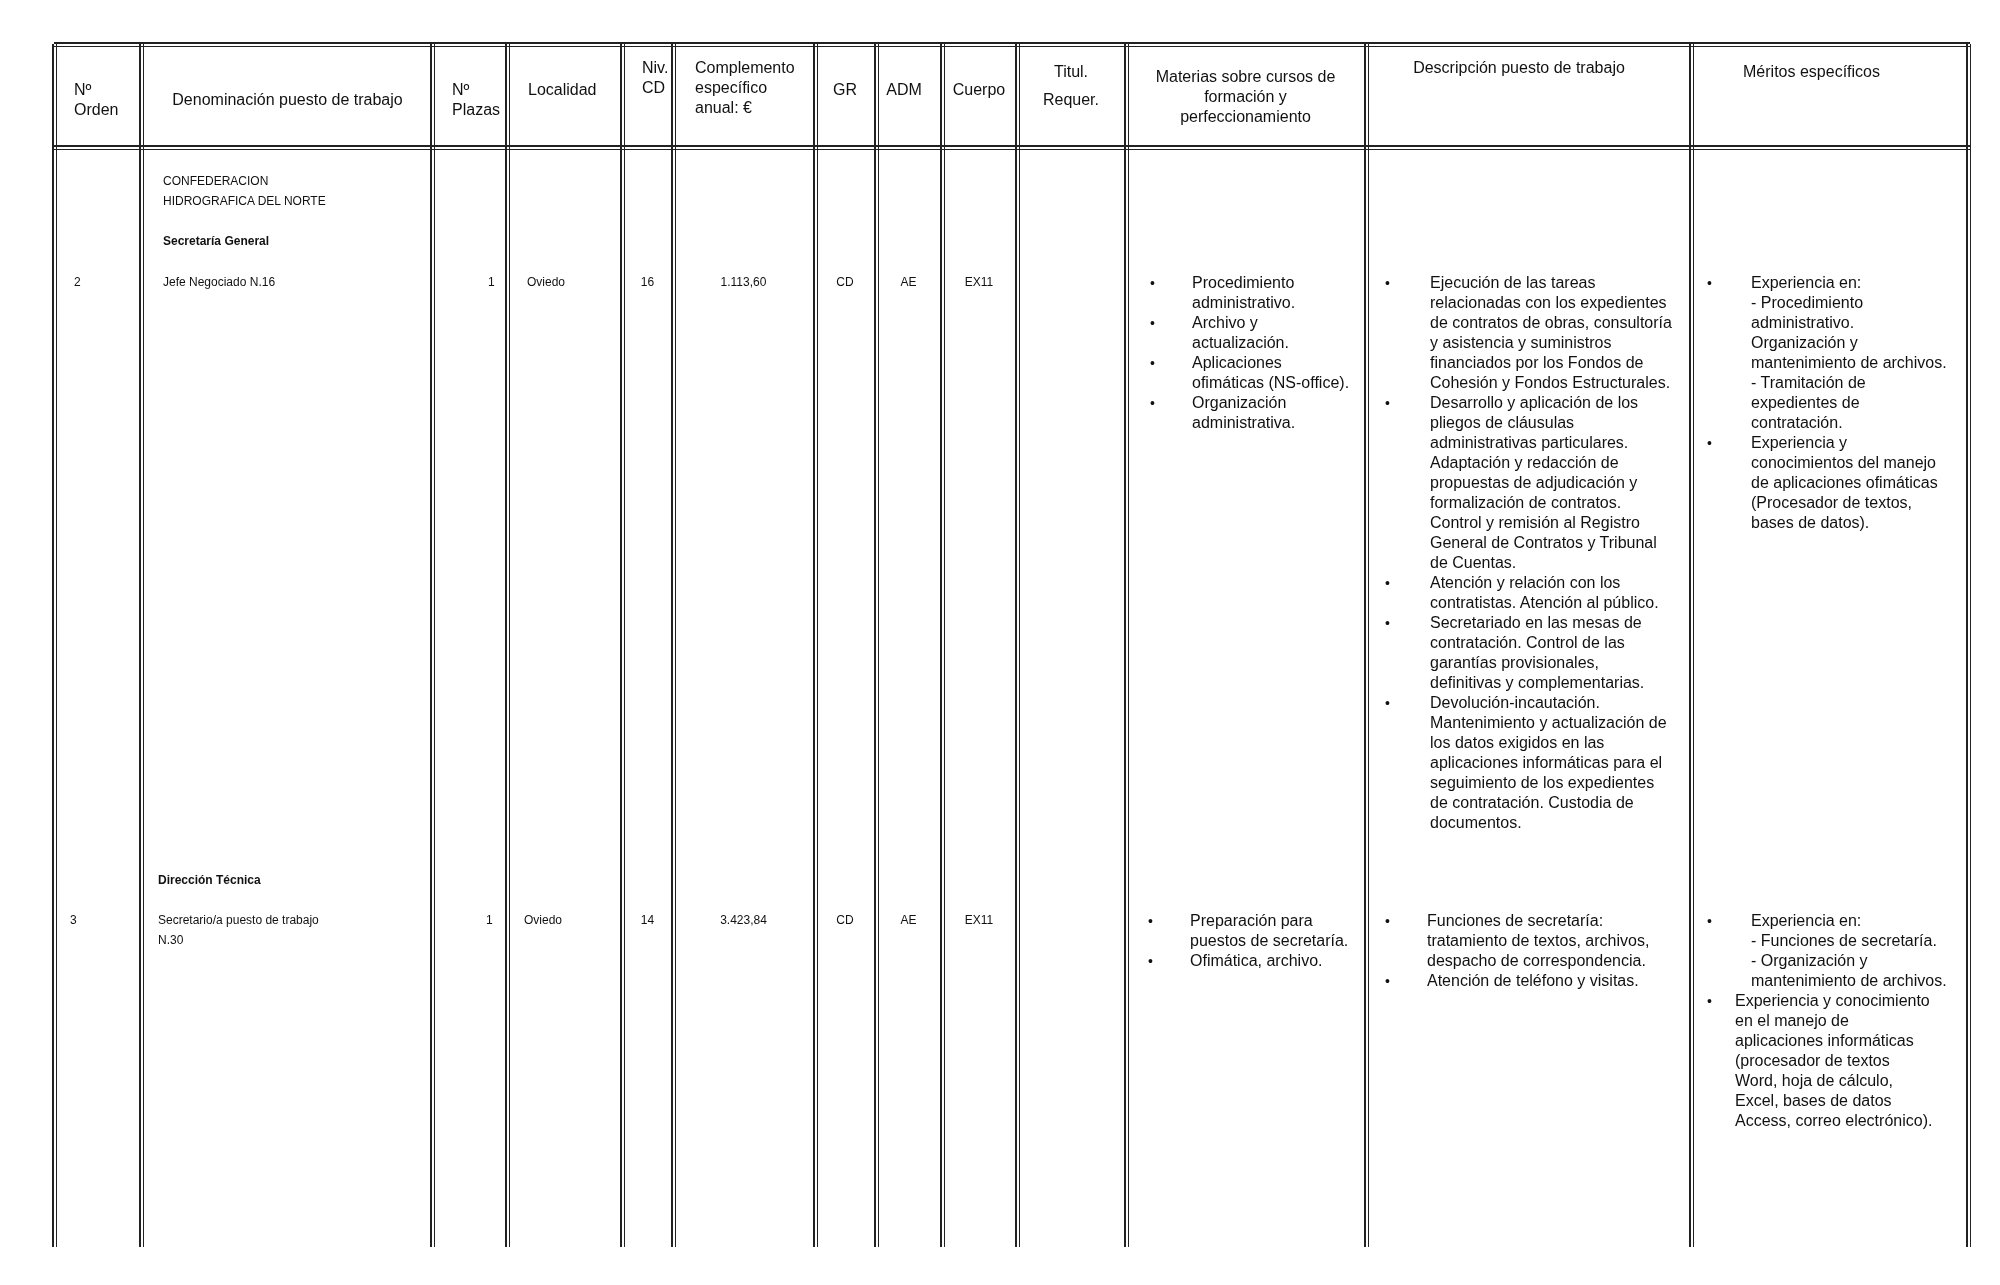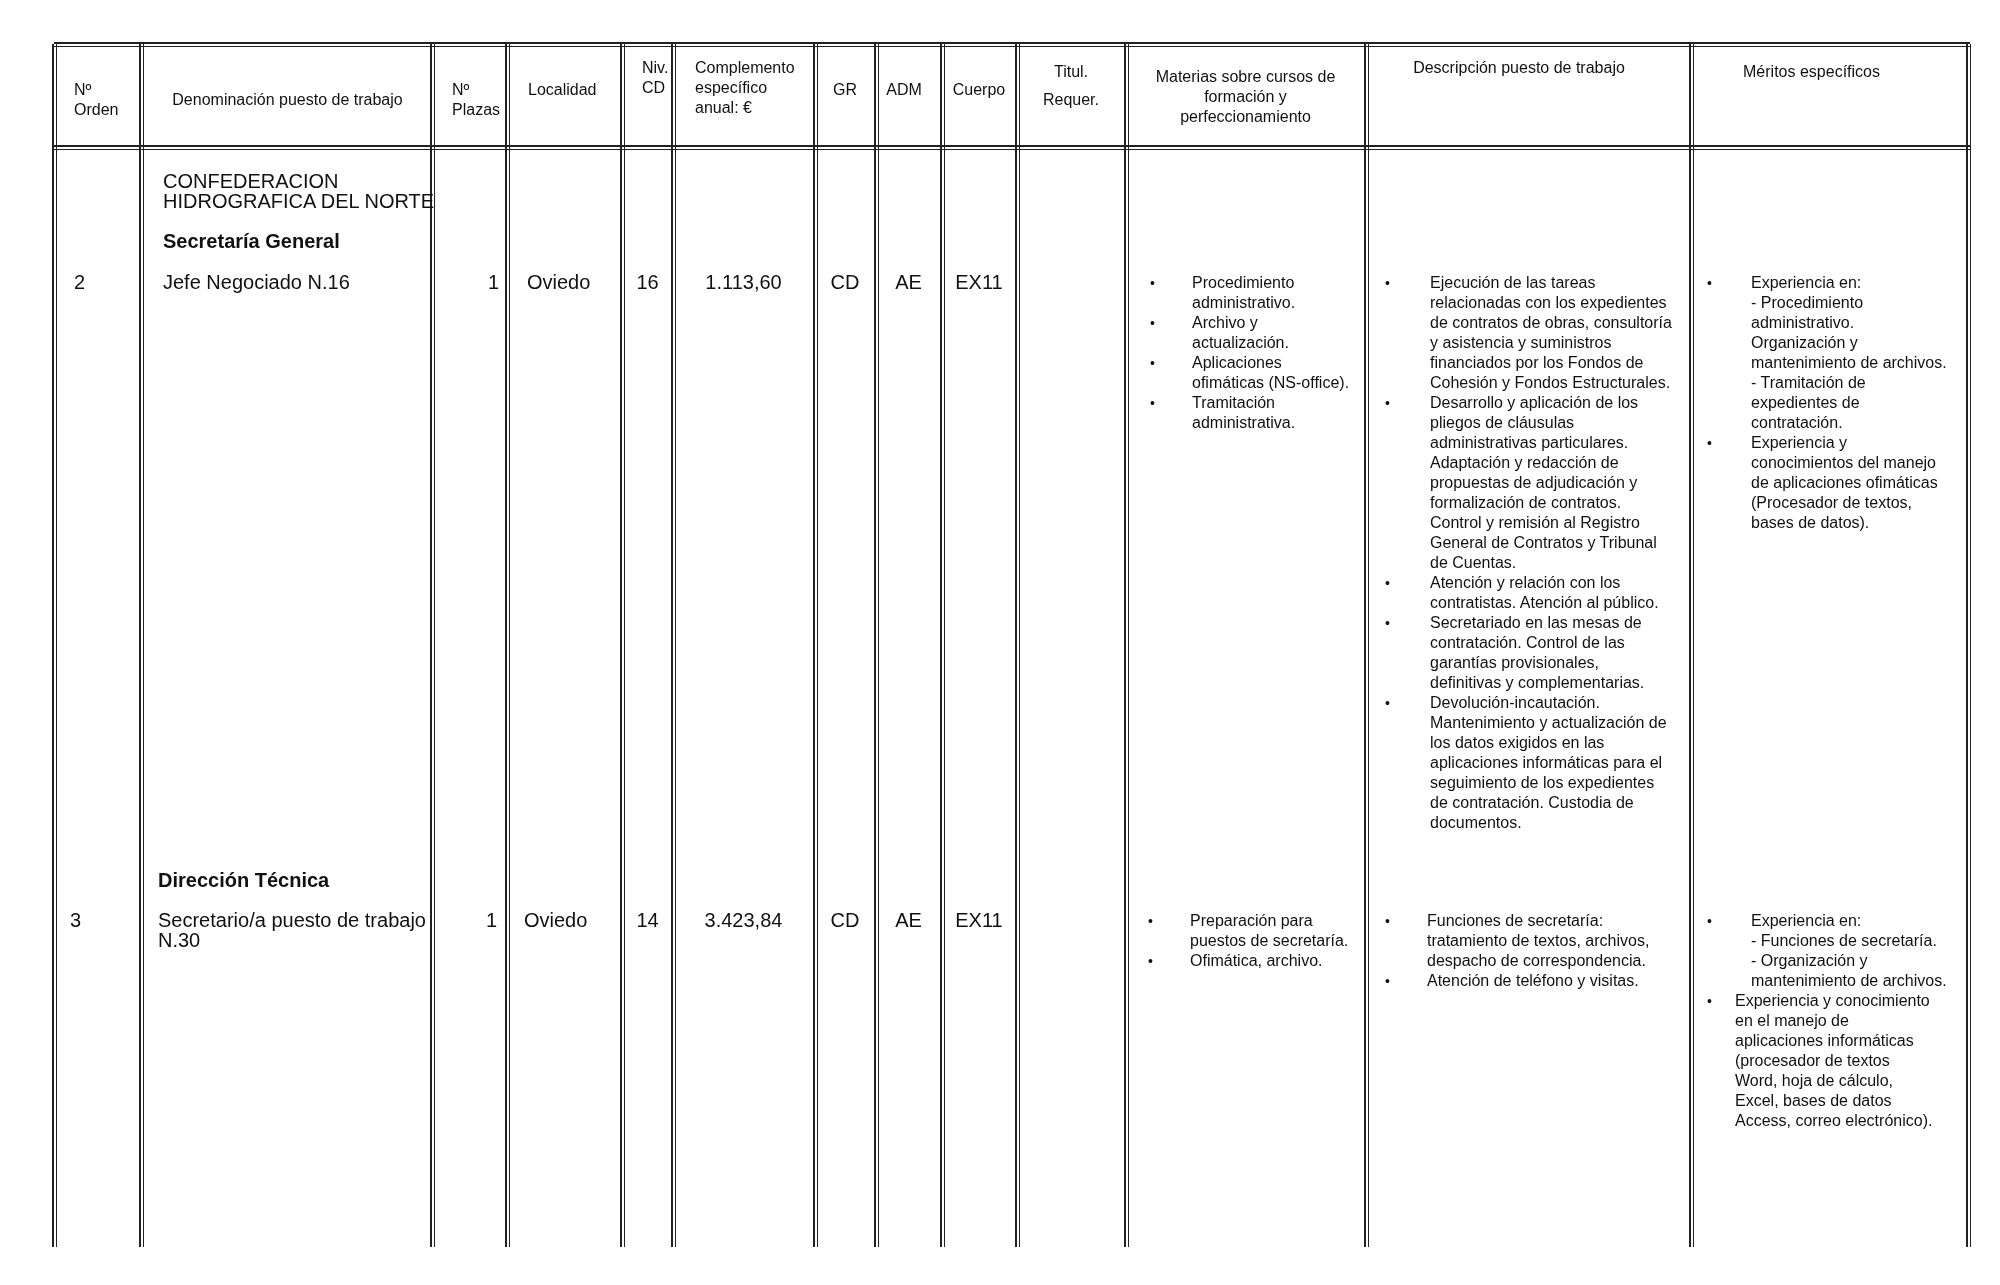--- a/index.html
+++ b/index.html
@@ -1,20 +1,20 @@
 <!DOCTYPE html>
 <html><head>
 <meta charset="utf-8">
 <style>
   html, body { margin:0; padding:0; background:#ffffff; }
   body { width:2000px; height:1285px; position:relative; overflow:hidden;
          font-family:"Liberation Sans", sans-serif; color:#111; }
   .vline { position:absolute; top:44px; height:1203px; border-left:2px solid #222; border-right:1px solid #222; width:2px; }
   .hline { position:absolute; left:54px; width:1916px; border-top:2px solid #222; border-bottom:1px solid #222; height:2px; }
-  .t { position:absolute; font-size:20px; line-height:20px; white-space:nowrap; }
+  .t { position:absolute; font-size:12px; line-height:20px; white-space:nowrap; }
   .hdr { position:absolute; font-size:16px; line-height:20px; }
   .c { text-align:center; }
   .b { font-weight:bold; }
   .list { position:absolute; margin:0; padding:0; list-style:none; font-size:16px; line-height:20px; }
   .list li { position:relative; padding-left:0; }
   .list li .bul { position:absolute; font-size:14px; }
 </style>
 </head>
 <body>
 
@@ -124,21 +124,21 @@
       <li>
           <span class="bul" style="left:0;">•</span>
         <div style="margin-left:42px;">
             <div>Aplicaciones</div>
             <div>ofimáticas (NS-office).</div>
           </div>
         </li>
       <li>
           <span class="bul" style="left:0;">•</span>
         <div style="margin-left:42px;">
-            <div>Tramitación</div>
+            <div>Organización</div>
             <div>administrativa.</div>
           </div>
         </li>
     </ul>
 
     <ul class="list" style="left:1385px; top:273px; width:300px;">
       <li>
           <span class="bul" style="left:0;">•</span>
         <div style="margin-left:45px;">
           <div>Ejecución de las tareas</div>

